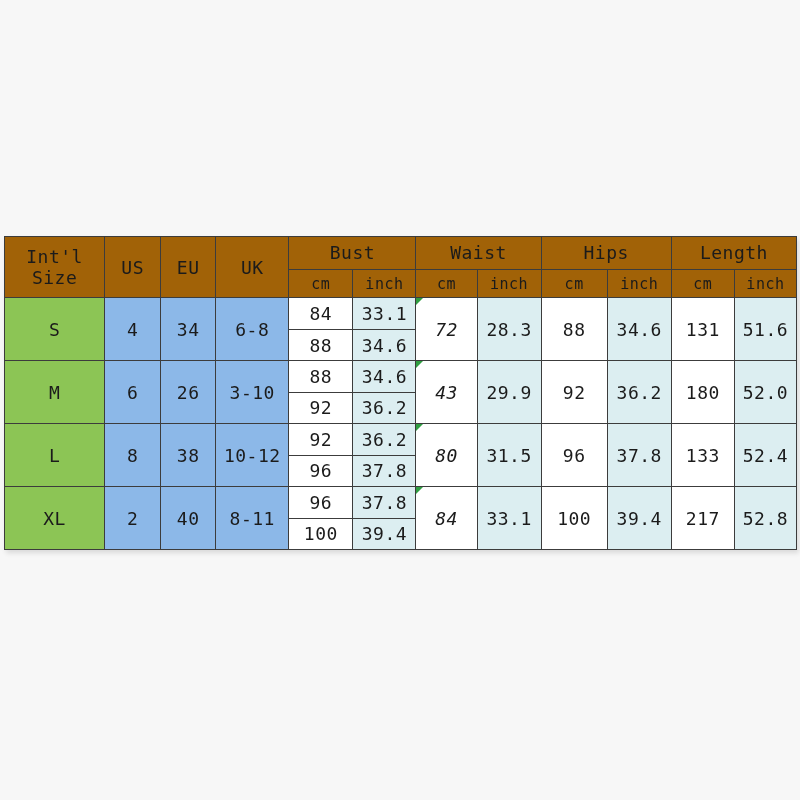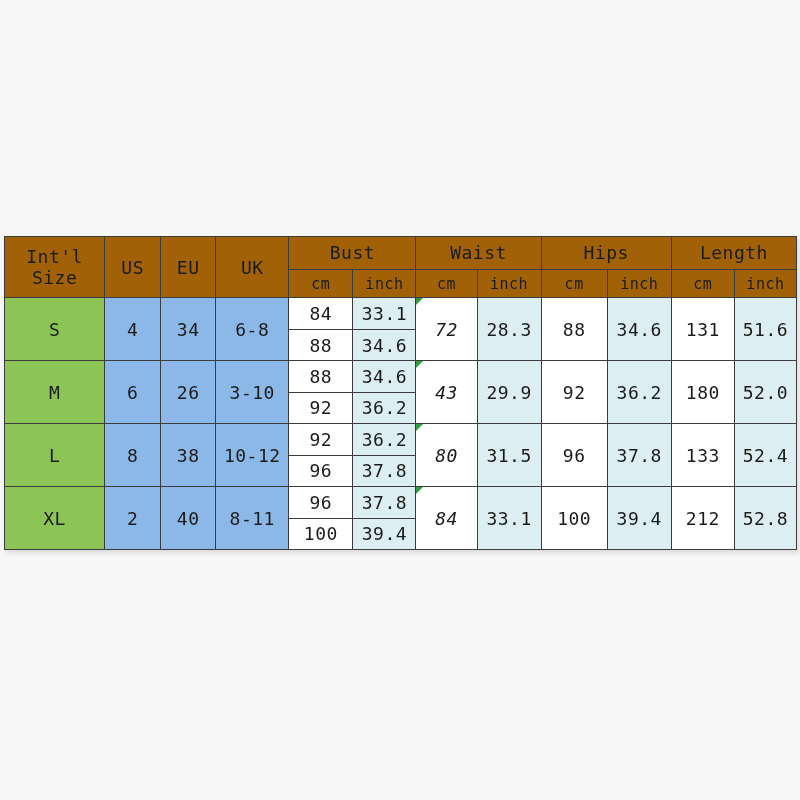--- a/index.html
+++ b/index.html
@@ -201,21 +201,21 @@
         <td class="size-cell" rowspan="2">XL</td>
         <td class="reg-cell" rowspan="2">2</td>
         <td class="reg-cell" rowspan="2">40</td>
         <td class="reg-cell" rowspan="2">8-11</td>
         <td class="cm-cell sub-top">96</td>
         <td class="inch-cell sub-top">37.8</td>
         <td class="cm-cell marker" rowspan="2"><span class="tri"></span><span>84</span></td>
         <td class="inch-cell" rowspan="2">33.1</td>
         <td class="cm-cell" rowspan="2">100</td>
         <td class="inch-cell" rowspan="2">39.4</td>
-        <td class="cm-cell" rowspan="2">212</td>
+        <td class="cm-cell" rowspan="2">217</td>
         <td class="inch-cell" rowspan="2">52.8</td>
       </tr>
       <tr>
         <td class="cm-cell">100</td>
         <td class="inch-cell">39.4</td>
       </tr>
 
     </tbody>
       </table>
   </div>

